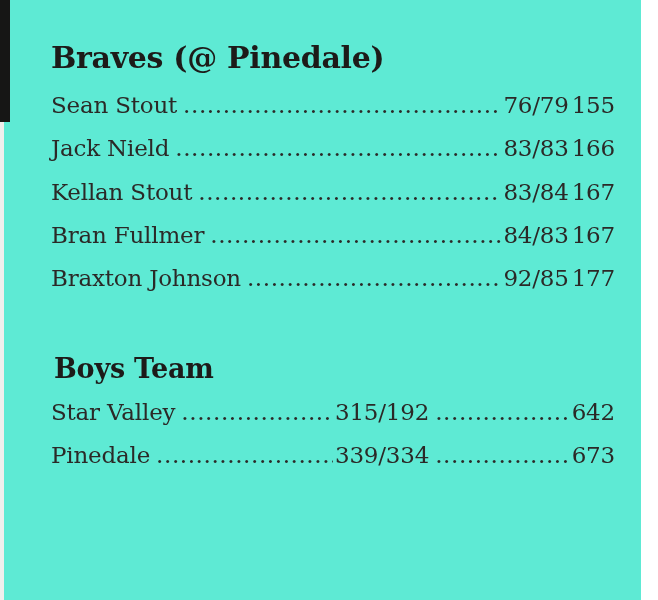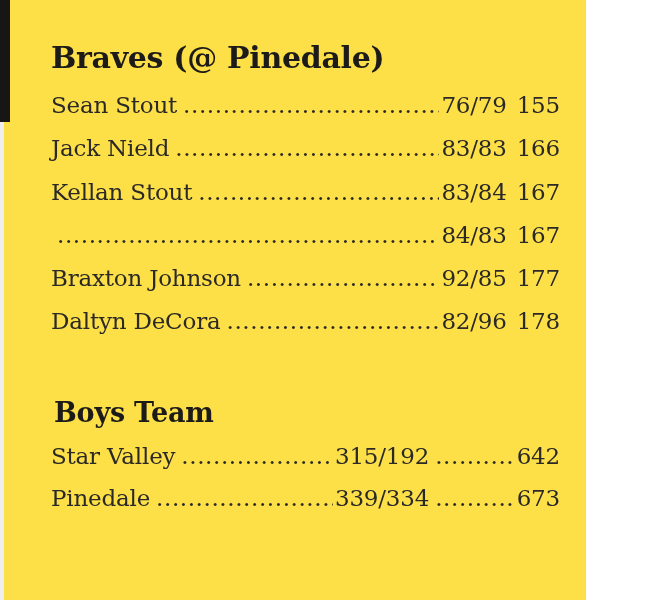--- a/index.html
+++ b/index.html
@@ -1,20 +1,20 @@
 <!DOCTYPE html>
 <html><head>
 <meta charset="utf-8">
 <style>
   html, body { margin: 0; padding: 0; }
   .page {
     position: relative;
-    width: 586px;
+    width: 641px;
     height: 600px;
-    background: #fde047;
+    background: #5eead4;
     overflow: hidden;
     font-family: "DejaVu Serif", "Liberation Serif", serif;
     color: #2b2927;
   }
   .edge-strip {
     position: absolute;
     left: 0; top: 0;
     width: 4px; height: 600px;
     background: #f0efed;
   }
@@ -52,21 +52,21 @@
     white-space: nowrap;
     margin: 0 2px 0 6px;
     min-width: 10px;
   }
   .leader::after {
     content: "..................................................................................................................................................";
     letter-spacing: 0.6px;
     color: #2b2927;
   }
   .score-group { white-space: nowrap; }
-  .total { margin-left: 10px; }
+  .total { margin-left: 3px; }
   .h-boys {
     margin: 52px 0 5px 3px;
     font-size: 27px;
     font-weight: bold;
     line-height: 34px;
     letter-spacing: -0.2px;
     color: #1d1b19;
   }
   .team-row {
     display: flex;
@@ -111,35 +111,31 @@
         <span class="score-group"><span>83/83</span><span class="total">166</span></span>
       </div>
 
       <div class="row">
         <span>Kellan Stout</span>
         <span class="leader"></span>
         <span class="score-group"><span>83/84</span><span class="total">167</span></span>
       </div>
 
       <div class="row">
+        <span>Bran Fullmer</span>
         <span class="leader"></span>
         <span class="score-group"><span>84/83</span><span class="total">167</span></span>
       </div>
 
       <div class="row">
         <span>Braxton Johnson</span>
         <span class="leader"></span>
         <span class="score-group"><span>92/85</span><span class="total">177</span></span>
       </div>
 
-      <div class="row">
-        <span>Daltyn DeCora</span>
-        <span class="leader"></span>
-        <span class="score-group"><span>82/96</span><span class="total">178</span></span>
-      </div>
 
     </div>
 
     <div class="h-boys">Boys Team</div>
 
     <div class="team-list">
 
       <div class="team-row">
         <span class="team-left">
           <span>Star Valley</span>

